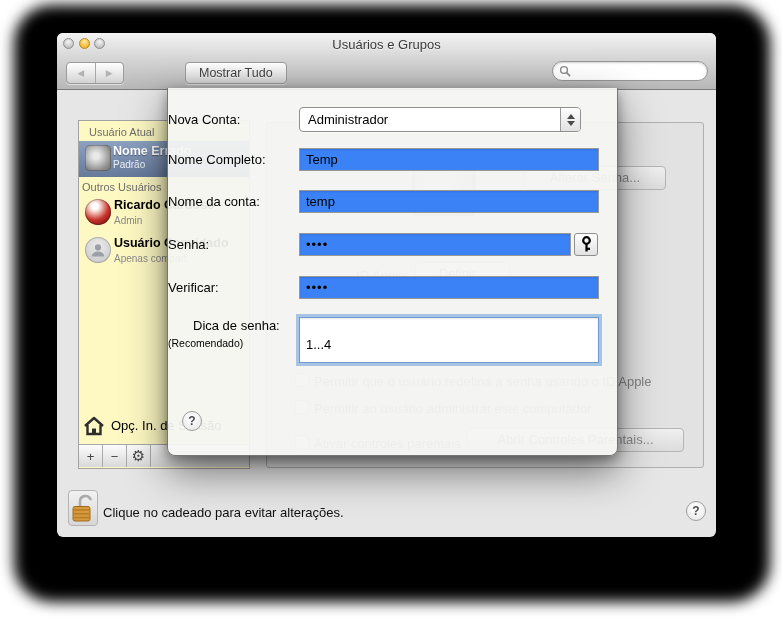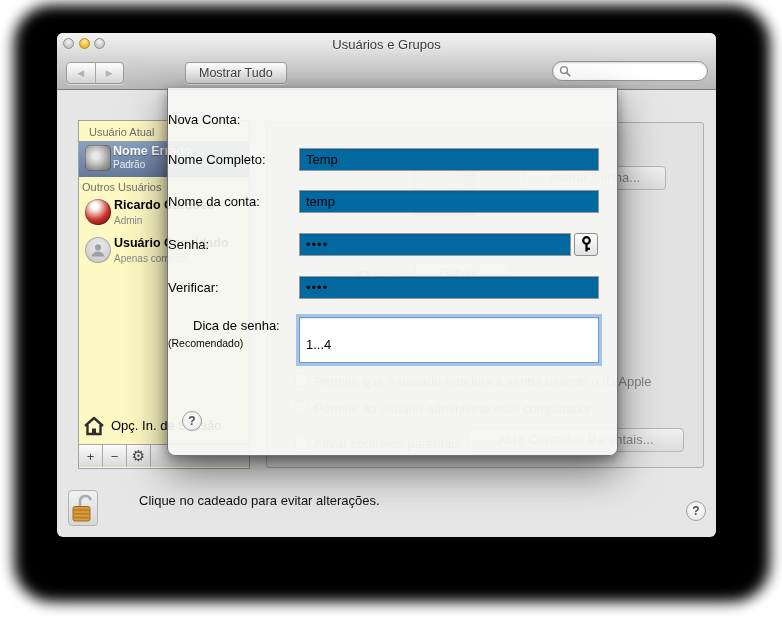--- a/index.html
+++ b/index.html
@@ -56,32 +56,32 @@
   .gbtn{position:absolute;background:linear-gradient(rgba(255,255,255,.95),rgba(214,214,214,.95));
         border:1px solid #8a8a8a;border-radius:4px;font-size:13px;color:#2e2e2e;text-align:center;
         line-height:22px;box-sizing:border-box;white-space:nowrap;overflow:hidden;}
   .gcheck{position:absolute;width:14px;height:14px;background:rgba(255,255,255,.7);border:1px solid #8d8d8d;
           border-radius:3px;box-sizing:border-box;}
   .glabel{position:absolute;font-size:13px;color:#222;white-space:nowrap;}
 
   
   .lockbtn{position:absolute;left:11px;top:457px;width:30px;height:36px;background:linear-gradient(#f2f2f2,#d7d7d7);
            border:1px solid #b4b4b4;border-radius:4px;display:flex;align-items:center;justify-content:center;box-sizing:border-box;z-index:3;}
-  .locktext{position:absolute;left:46px;top:460px;font-size:13px;color:#111;z-index:3;margin-left:36px;}
+  .locktext{position:absolute;left:46px;top:472px;font-size:13px;color:#111;z-index:3;}
   .helpcircle{width:20px;height:20px;border-radius:50%;background:radial-gradient(circle at 50% 35%,#ffffff,#e6e6e6);
               border:1px solid #9d9d9d;box-sizing:border-box;display:flex;align-items:center;justify-content:center;
               font-size:12px;font-weight:bold;color:#4a4a4a;}
 
   
   .sheet{position:absolute;left:110px;top:55px;width:451px;height:368px;z-index:10;
          background:rgba(245,245,243,.93);border:1px solid rgba(75,75,75,.75);border-top:none;
          border-radius:0 0 8px 8px;box-sizing:border-box;
          box-shadow:0 16px 40px rgba(0,0,0,.5),0 4px 12px rgba(0,0,0,.35);}
   .slabel{position:absolute;left:0;width:128px;font-size:13px;color:#000;white-space:nowrap;}
-  .sfield{position:absolute;left:131px;width:300px;height:23px;border:1px solid #999;background:#0369a1;
+  .sfield{position:absolute;left:131px;width:300px;height:23px;border:1px solid #999;background:#3b82f6;
           box-shadow:inset 0 1px 2px rgba(0,0,0,.12);font-size:13px;padding:0 6px;box-sizing:border-box;
           font-family:"Liberation Sans","DejaVu Sans",sans-serif;color:#000;outline:none;}
   .popup{position:absolute;left:131px;top:19px;width:282px;height:25px;background:#fff;border:1px solid #8f8f8f;
          border-radius:4px;box-sizing:border-box;display:flex;align-items:center;box-shadow:0 1px 0 rgba(255,255,255,.6);}
   .popup .val{flex:1;font-size:13px;color:#000;padding-left:8px;}
   .stepper{width:19px;height:100%;border-left:1px solid #9a9a9a;background:linear-gradient(#fdfdfd,#e2e2e2);
            display:flex;flex-direction:column;align-items:center;justify-content:center;gap:2px;border-radius:0 3px 3px 0;}
   .tri-up{width:0;height:0;border-left:4px solid transparent;border-right:4px solid transparent;border-bottom:5px solid #4a4a4a;}
   .tri-dn{width:0;height:0;border-left:4px solid transparent;border-right:4px solid transparent;border-top:5px solid #4a4a4a;}
   .keybtn{position:absolute;left:406px;top:145px;width:24px;height:23px;border:1px solid #8e8e8e;border-radius:3px;
@@ -196,20 +196,27 @@
         <rect x="2.8" y="16.2" width="15.4" height="1.6" fill="#b97f24"></rect>
         <rect x="2.8" y="20" width="15.4" height="1.6" fill="#b97f24"></rect>
         <rect x="2.8" y="23.8" width="15.4" height="1.6" fill="#b97f24"></rect>
       </svg>
     </div>
     <div class="locktext">Clique no cadeado para evitar alterações.</div>
     <div class="helpcircle" style="position:absolute;left:629px;top:468px;z-index:3;">?</div>
 
     <div class="sheet">
       <div class="slabel" style="top:24px;">Nova Conta:</div>
+      <div class="popup">
+        <span class="val">Administrador</span>
+        <span class="stepper">
+            <i class="tri-up"></i>
+            <i class="tri-dn"></i>
+          </span>
+      </div>
 
       <div class="slabel" style="top:64px;">Nome Completo:</div>
       <input class="sfield" style="top: 60px;" value="Temp">
 
       <div class="slabel" style="top:106px;">Nome da conta:</div>
       <input class="sfield" style="top: 102px;" value="temp">
 
       <div class="slabel" style="top:149px;">Senha:</div>
       <input class="sfield" style="top: 145px; width: 272px; letter-spacing: 1px;" value="••••">
       <div class="keybtn">

